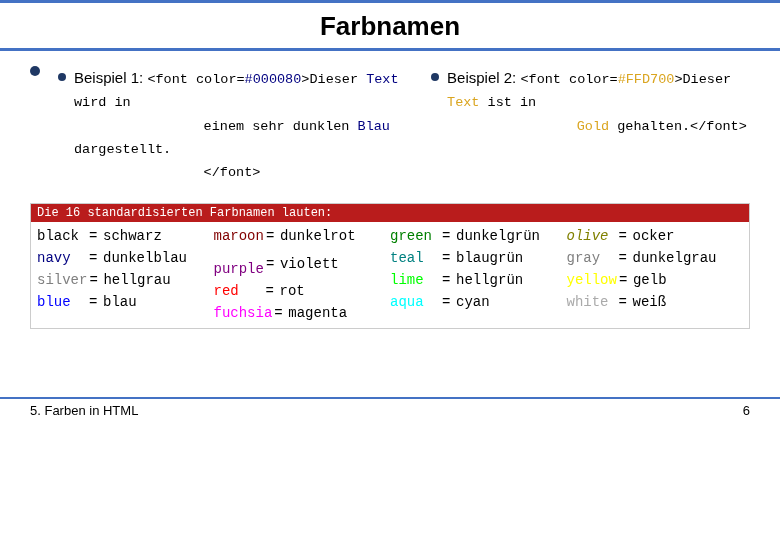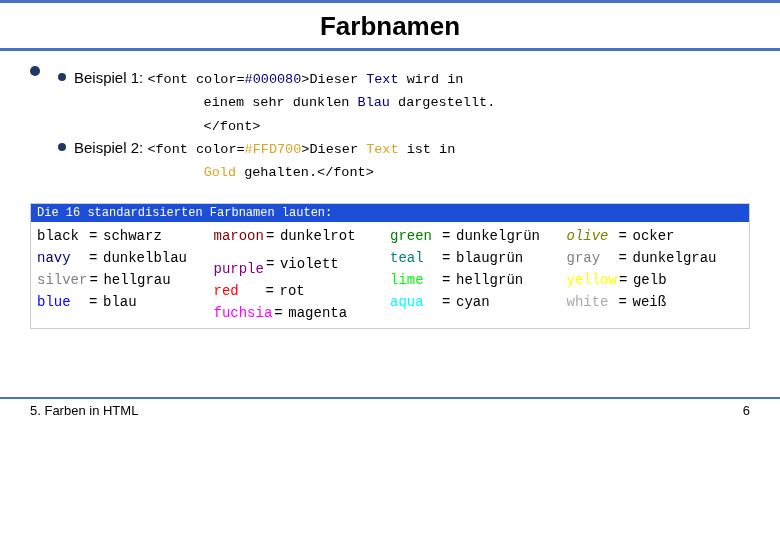--- a/index.html
+++ b/index.html
@@ -61,22 +61,22 @@
 
     .bullet-text {
       font-size: 16px;
       color: #000;
       line-height: 1.4;
     }
 
     .sub-bullets {
       margin-top: 6px;
       display: flex;
-      flex-direction: column;
-      gap: 0;
+      flex-direction: row;
+      gap: 12px;
     }
 
     .sub-bullet {
       display: flex;
       align-items: flex-start;
       gap: 8px;
       margin-left: 10px;
     }
 
     .sub-dot {
@@ -103,21 +103,21 @@
     .color-table-section {
       margin-top: 4px;
     }
 
     .color-table-container {
       border: 1px solid #ccc;
       margin-top: 4px;
     }
 
     .color-table-header {
-      background: #1d4ed8;
+      background: #b91c1c;
       color: #ffffff;
       font-size: 12px;
       padding: 2px 6px;
       font-family: "Courier New", Courier, monospace;
     }
 
     .color-table-body {
       display: grid;
       grid-template-columns: repeat(4, 1fr);
       background: #ffffff;

